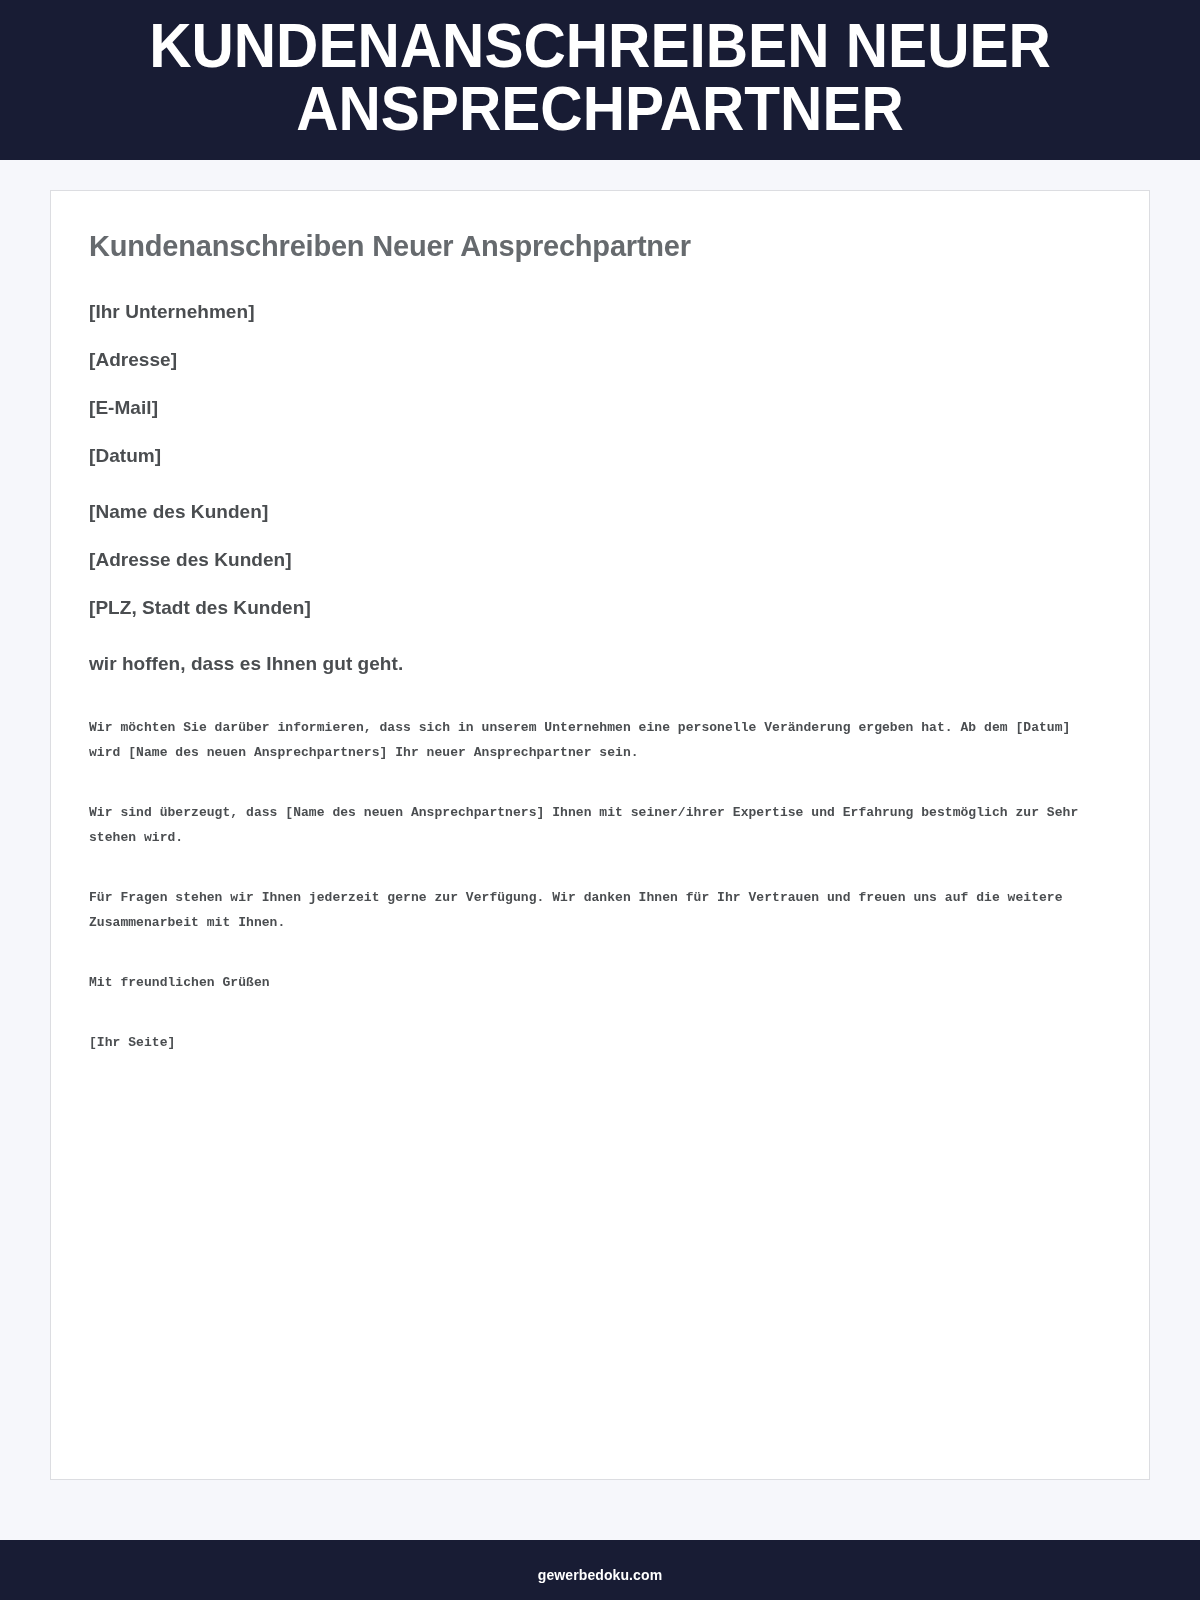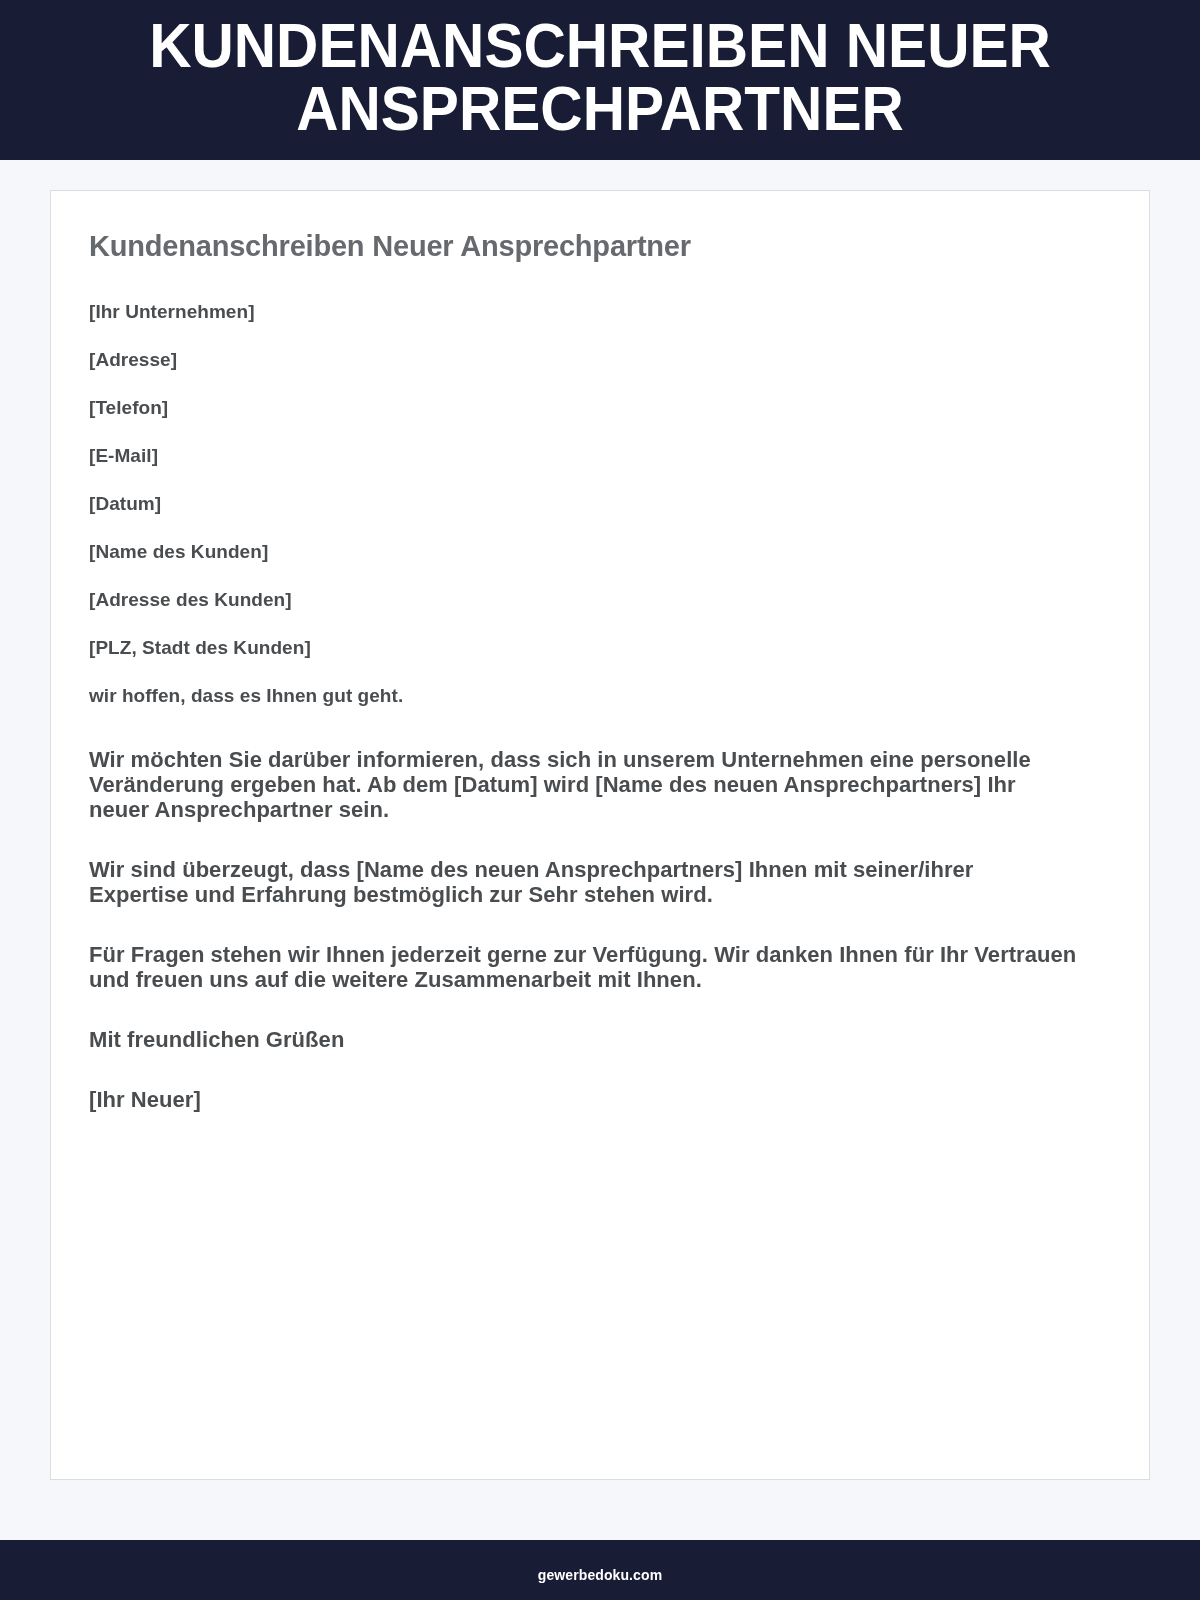--- a/index.html
+++ b/index.html
@@ -80,29 +80,30 @@
 
   .line {
     color: #4a4d50;
     font-size: 19px;
     font-weight: 700;
     line-height: 24px;
     margin: 0 0 24px 0;
     letter-spacing: 0.05px;
   }
   .line.gap-before {
-    margin-top: 24px;
+    margin-top: 32px;
   }
   .para {
     color: #4a4d50;
-    font-size: 22px;
+    font-size: 13px;
     font-weight: 700;
     line-height: 25px;
     margin: 0 0 35px 0;
     letter-spacing: 0.05px;
+    font-family: Liberation Mono, monospace;
   }
   .block-gap {
     height: 15px;
   }
 
   
   .footer {
     background: #181c34;
     height: 70px;
     display: flex;
@@ -129,21 +130,20 @@
   <main class="content-area">
     <article class="card">
 
       <h2 class="doc-title">Kundenanschreiben Neuer Ansprechpartner</h2>
 
       <div class="doc-body">
 
         <div>
           <p class="line">[Ihr Unternehmen]</p>
           <p class="line">[Adresse]</p>
-          <p class="line">[Telefon]</p>
           <p class="line">[E-Mail]</p>
           <p class="line">[Datum]</p>
         </div>
 
         <div>
           <p class="line gap-before">[Name des Kunden]</p>
           <p class="line">[Adresse des Kunden]</p>
           <p class="line">[PLZ, Stadt des Kunden]</p>
         </div>
 
@@ -152,21 +152,21 @@
         <p class="line gap-before">wir hoffen, dass es Ihnen gut geht.</p>
 
         <div class="block-gap"></div>
 
         <p class="para">Wir möchten Sie darüber informieren, dass sich in unserem Unternehmen eine personelle Veränderung ergeben hat. Ab dem [Datum] wird [Name des neuen Ansprechpartners] Ihr neuer Ansprechpartner sein.</p>
         <p class="para">Wir sind überzeugt, dass [Name des neuen Ansprechpartners] Ihnen mit seiner/ihrer Expertise und Erfahrung bestmöglich zur Sehr stehen wird.</p>
         <p class="para">Für Fragen stehen wir Ihnen jederzeit gerne zur Verfügung. Wir danken Ihnen für Ihr Vertrauen und freuen uns auf die weitere Zusammenarbeit mit Ihnen.</p>
 
         <p class="para">Mit freundlichen Grüßen</p>
 
-        <p class="para">[Ihr Neuer]</p>
+        <p class="para">[Ihr Seite]</p>
 
       </div>
     </article>
   </main>
 
   <footer class="footer">
     <span class="footer-text">gewerbedoku.com</span>
   </footer>
 
 </div>

